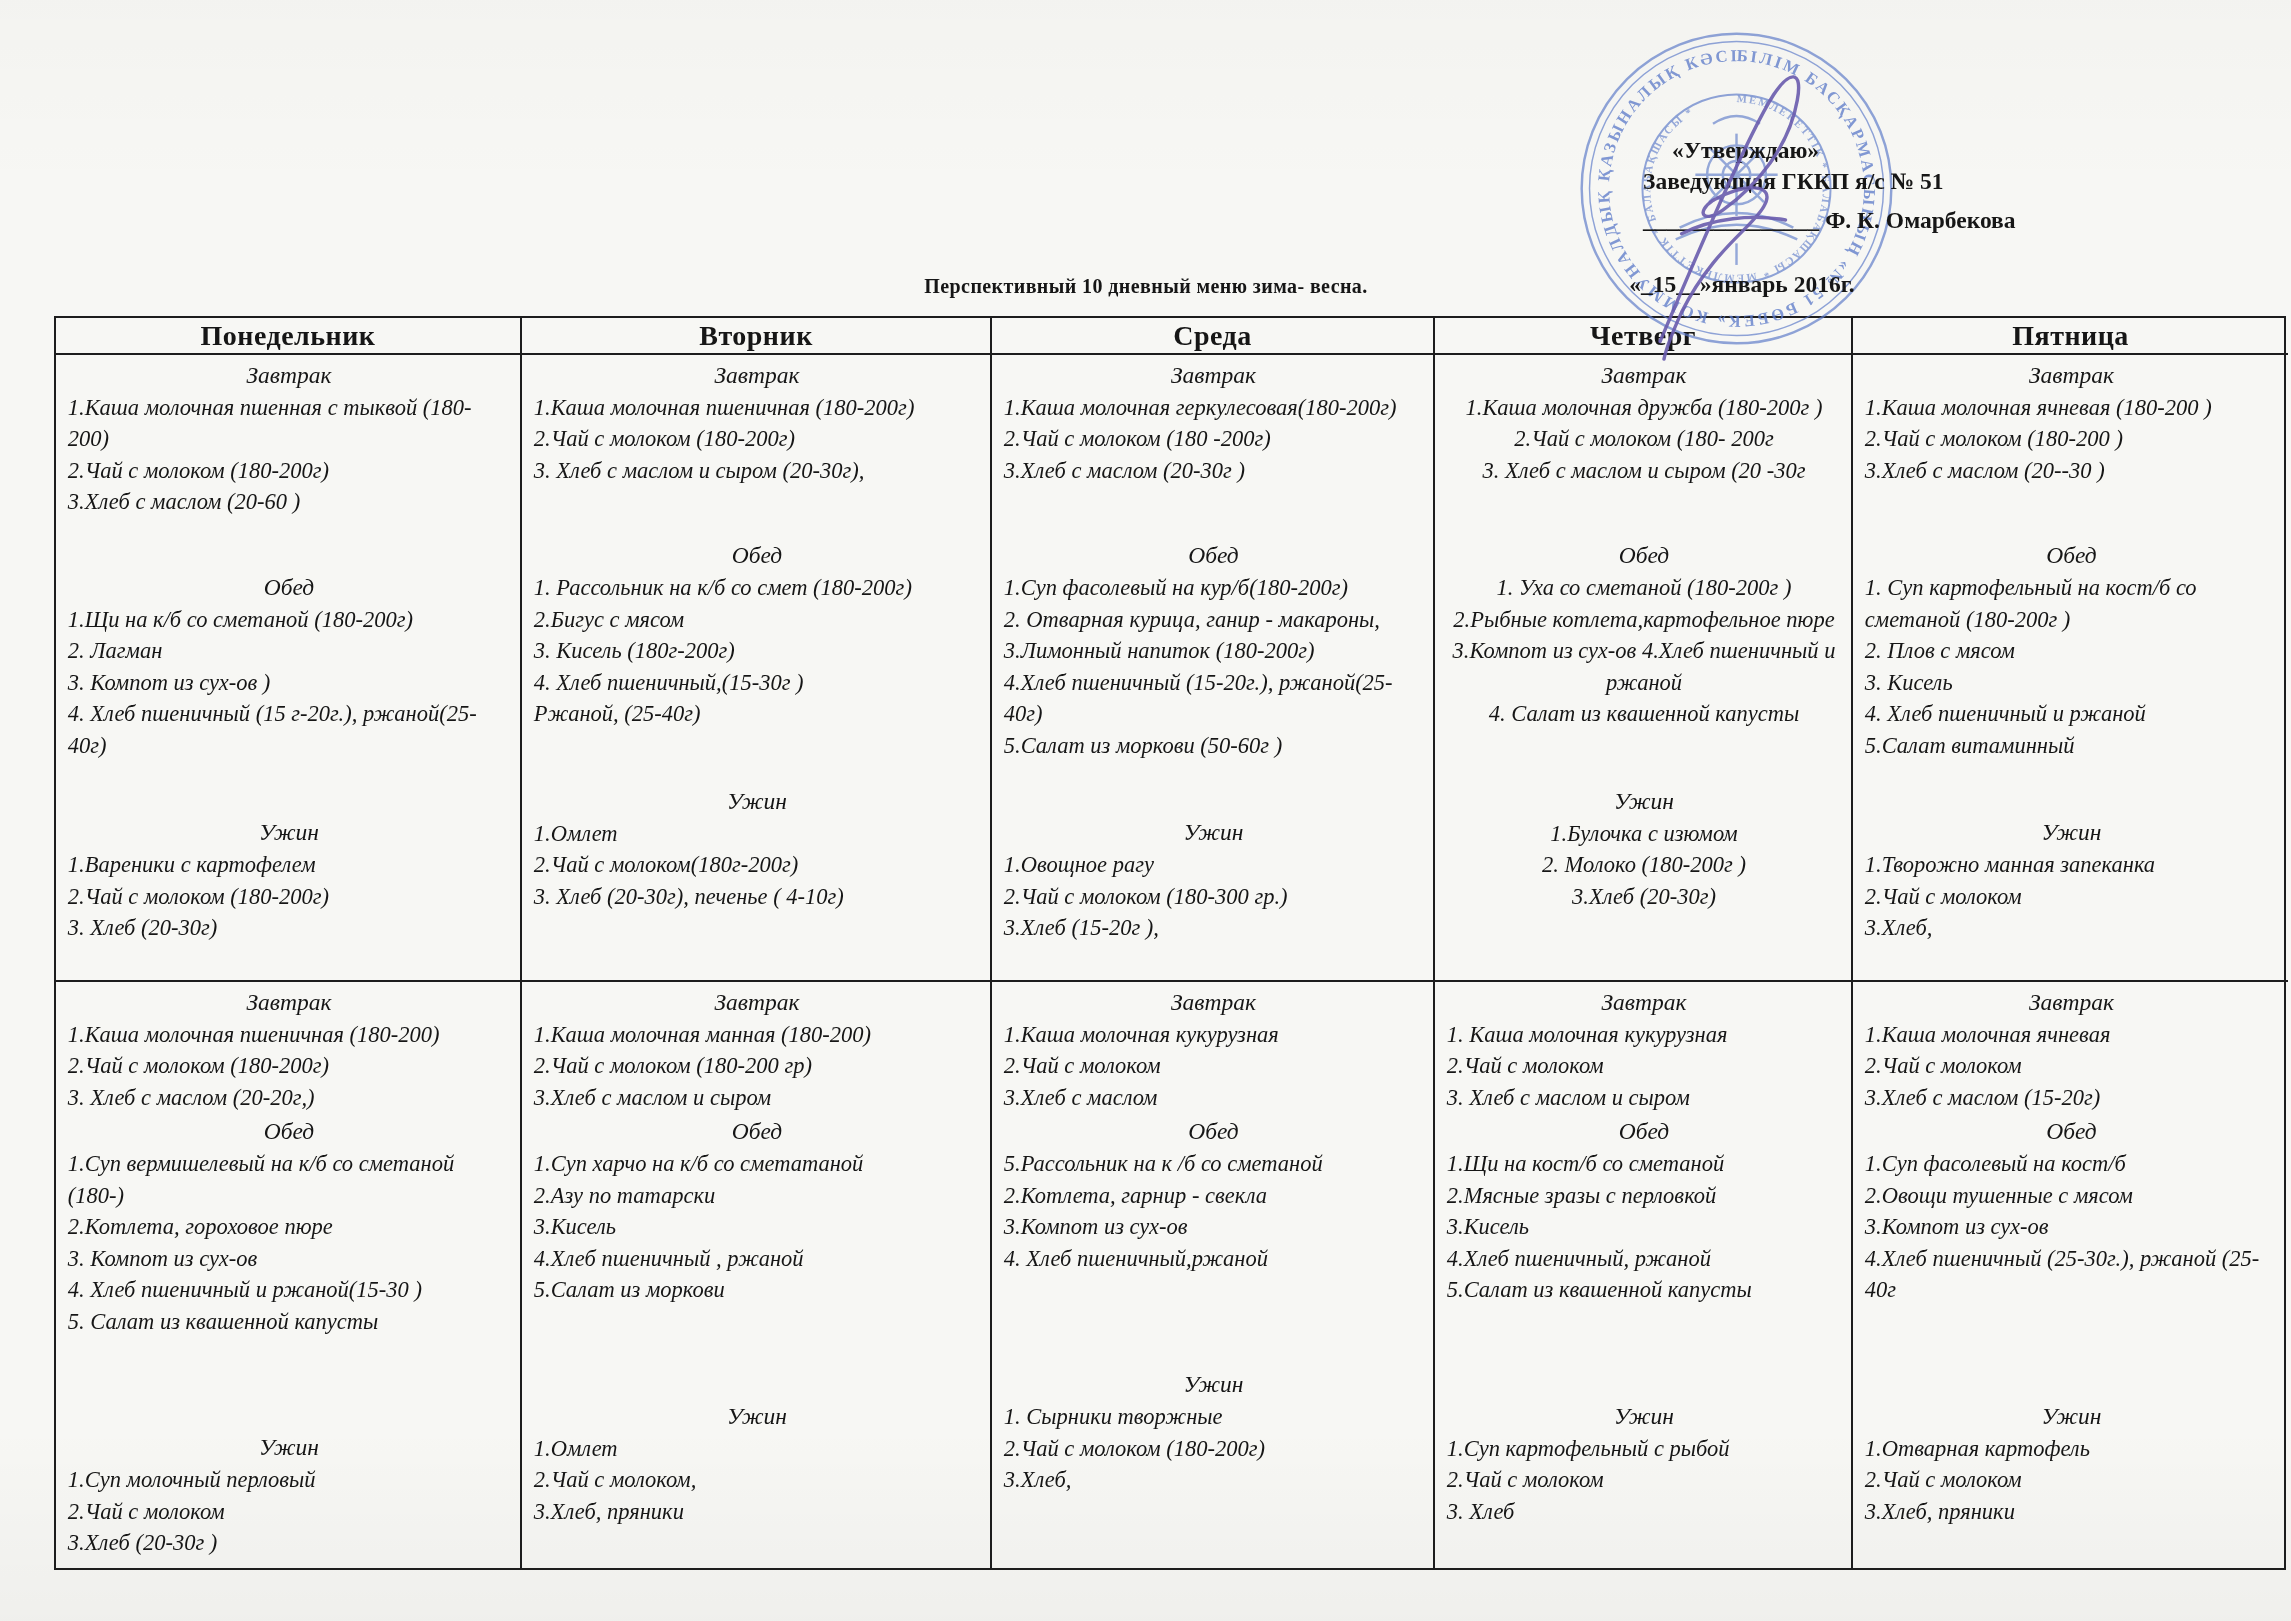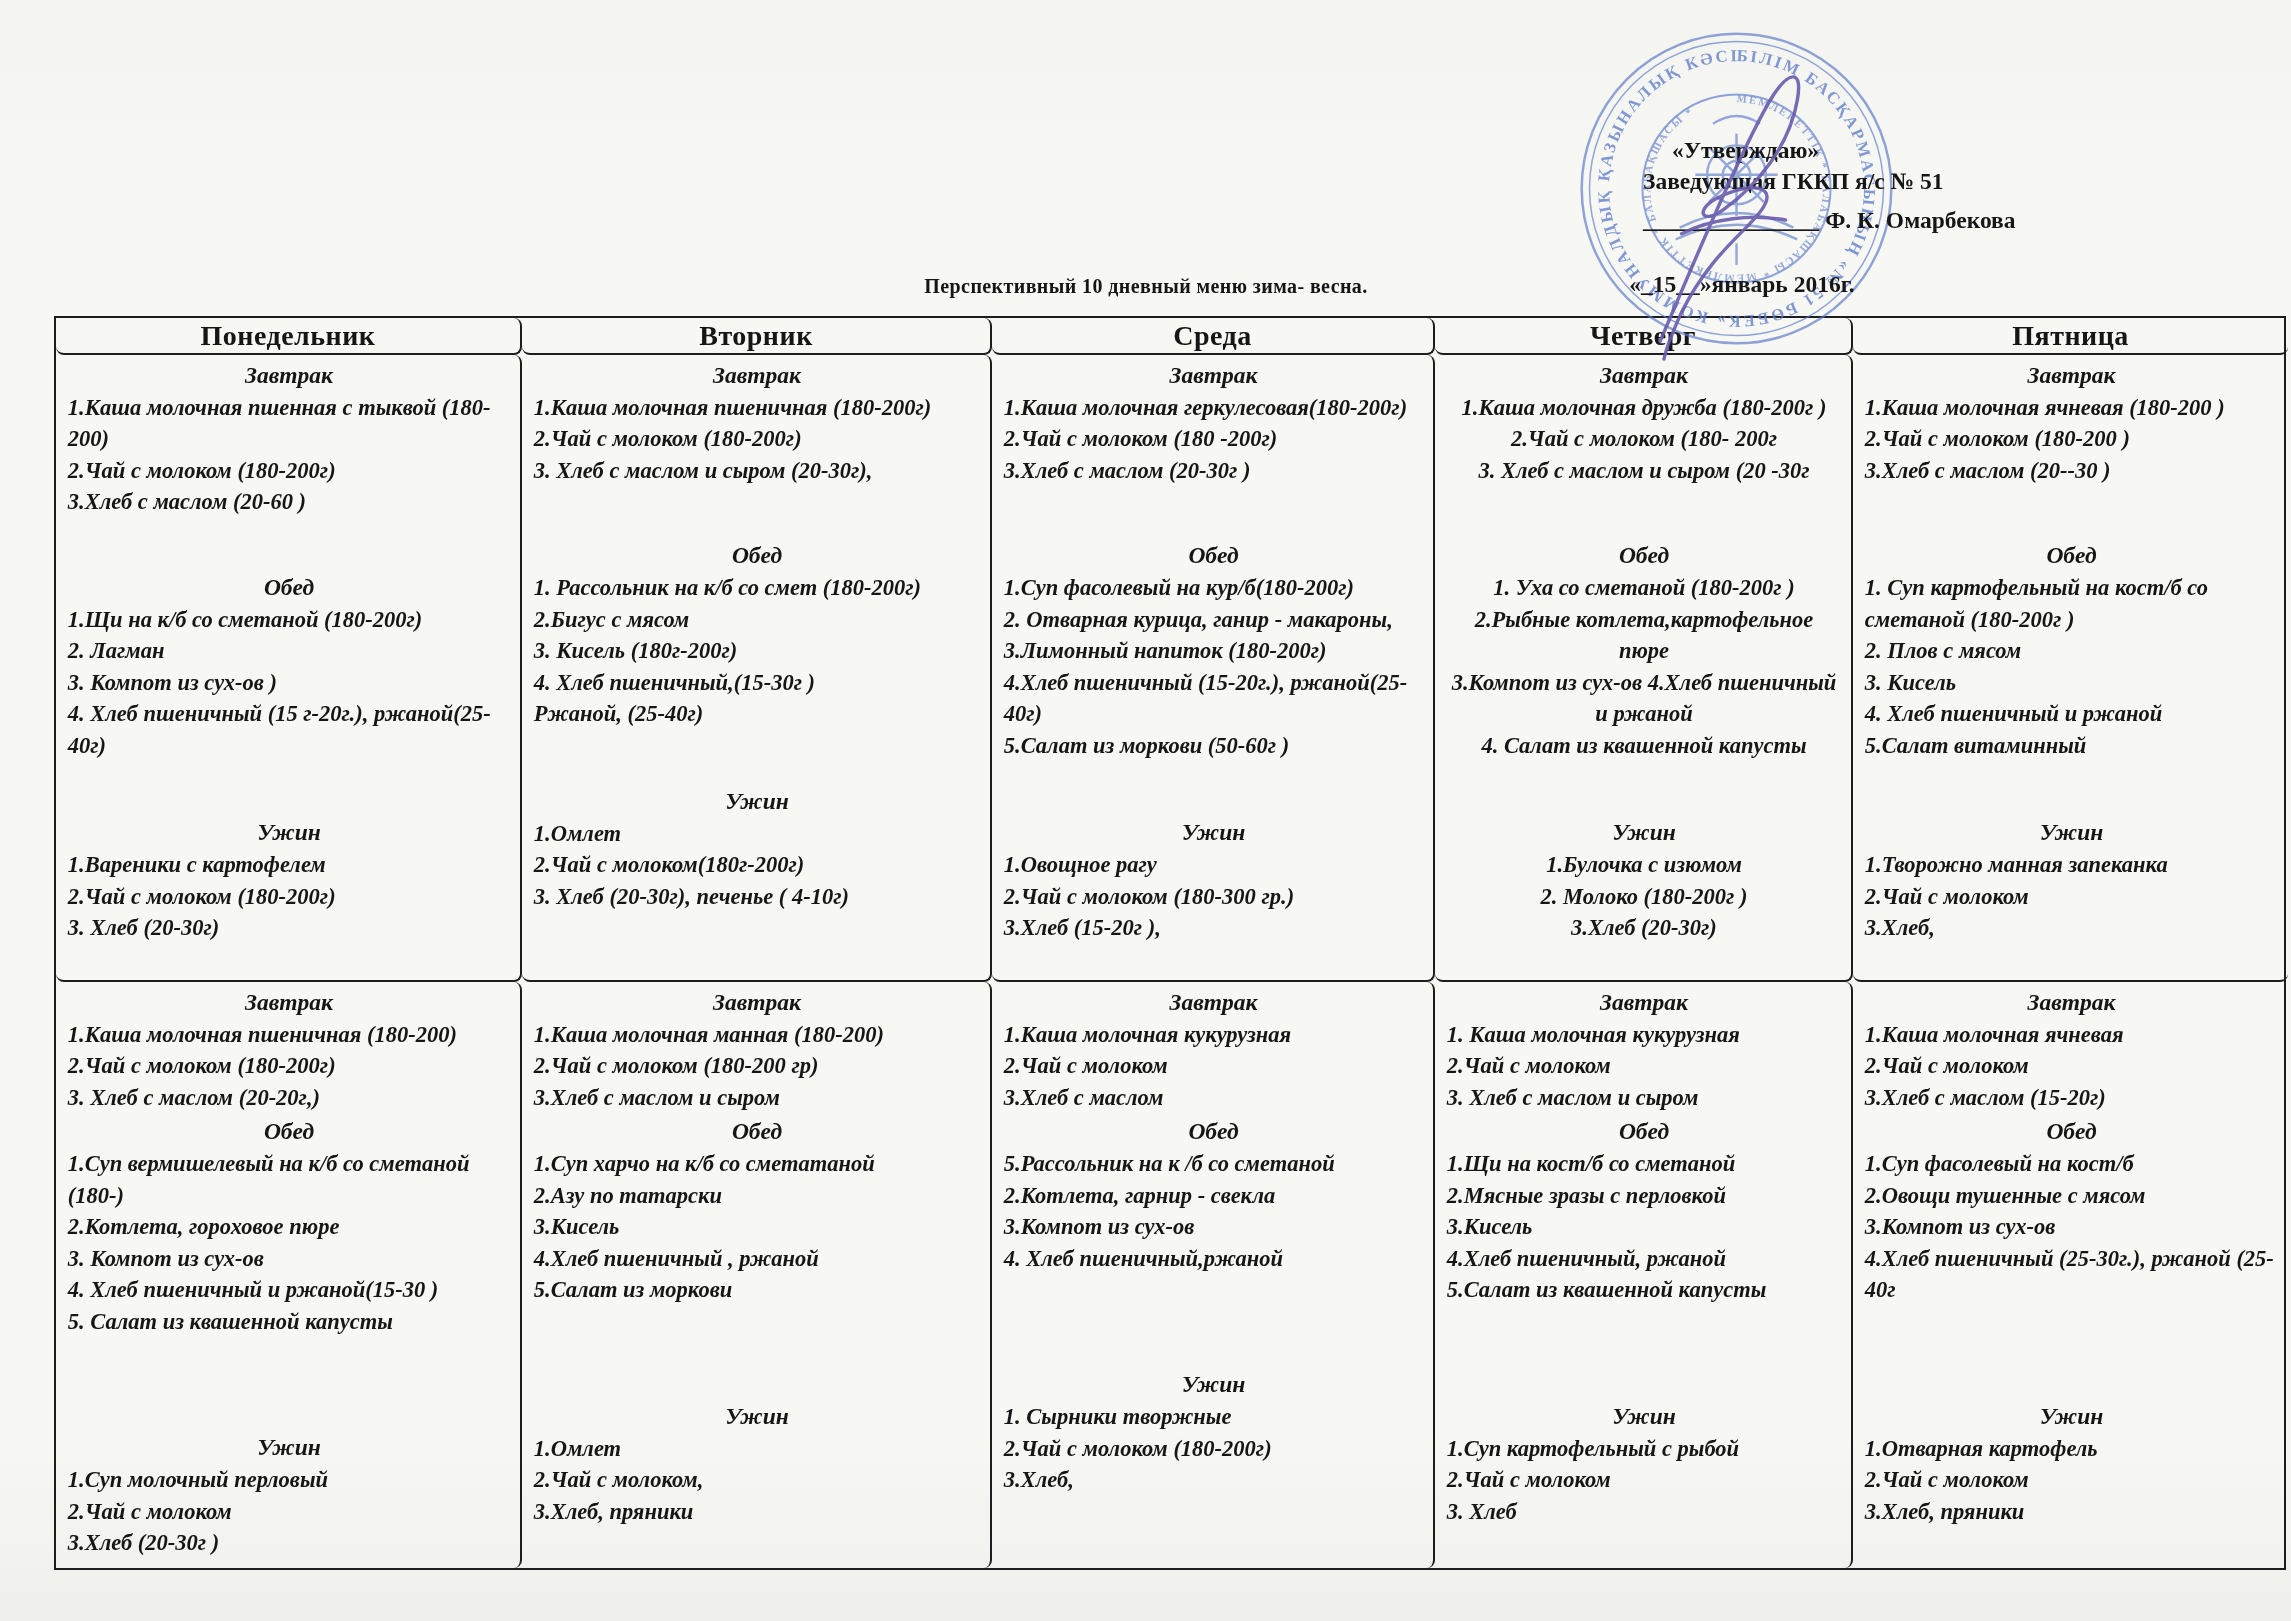--- a/index.html
+++ b/index.html
@@ -37,31 +37,31 @@
 
   
   .menu-table{
     position:absolute;left:54px;top:316px;width:2232px;
     display:grid;
     grid-template-columns:466px 470px 443px 418px 435px;
     border:2px solid #1d1d1d;
     background:transparent;
     box-sizing:border-box;
   }
-  .menu-table > div{box-sizing:border-box;border-right:2px solid #1d1d1d;border-bottom:2px solid #1d1d1d;border-radius:8px;}
+  .menu-table > div{box-sizing:border-box;border-right:2px solid #1d1d1d;border-bottom:2px solid #1d1d1d;}
   .menu-table > div:nth-child(5n){border-right:none;}
   .menu-table > div:nth-child(n+11){border-bottom:none;}
 
   .day-header{
     height:37px;display:flex;align-items:center;justify-content:center;
     font-size:28px;font-weight:bold;letter-spacing:0.5px;
   }
   .cell{
     padding:3.9px 9.8px 9.8px 11.8px;
-    font-size:22.5px;font-weight:bold;font-style:italic;line-height:1.40;
+    font-size:22.5px;font-weight:normal;font-style:italic;line-height:1.40;
   }
   .cell.r1{min-height:627px;}
   .cell.r2{min-height:567px;}
   .section-heading{text-align:center;font-size:23.5px;}
   .line{text-align:left;}
   .cell.centered .line{text-align:center;}
   .r1 .sec-1{margin-top:53px;}
   .r1 .sec-2{margin-top:55px;}
   .r2 .sec-1{margin-top:2px;}
   .r2 .sec-2{margin-top:94px;}

